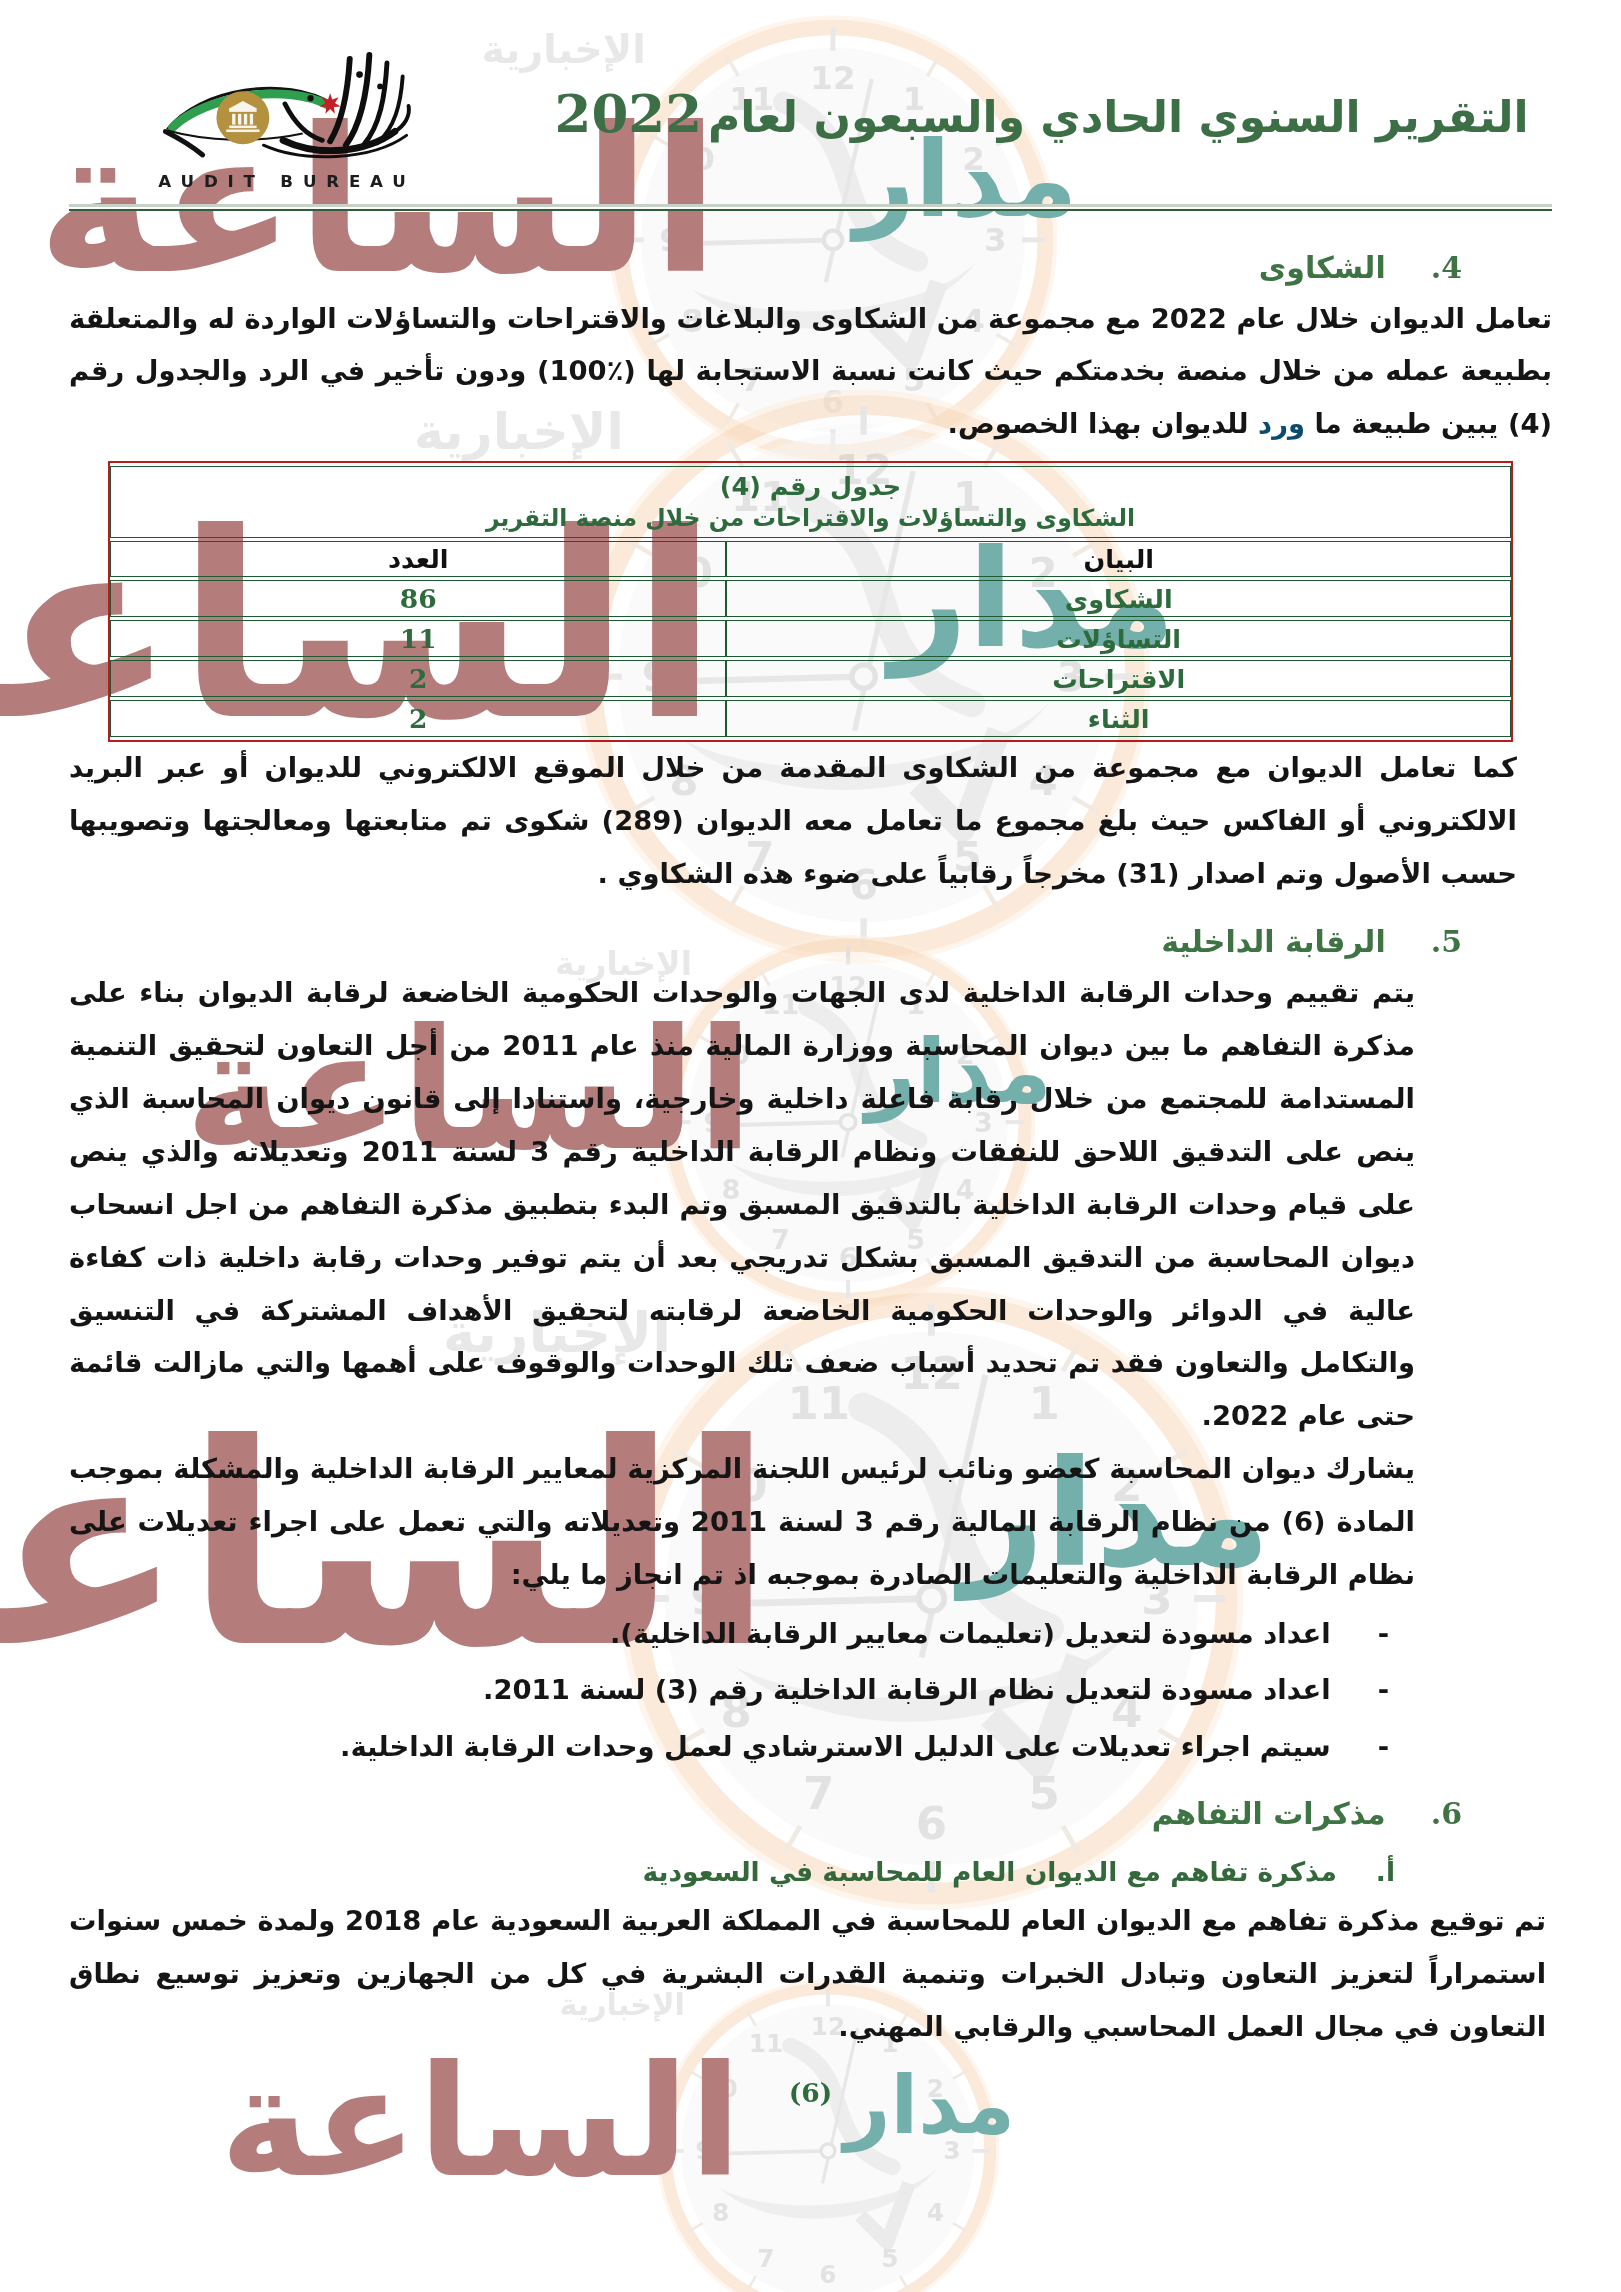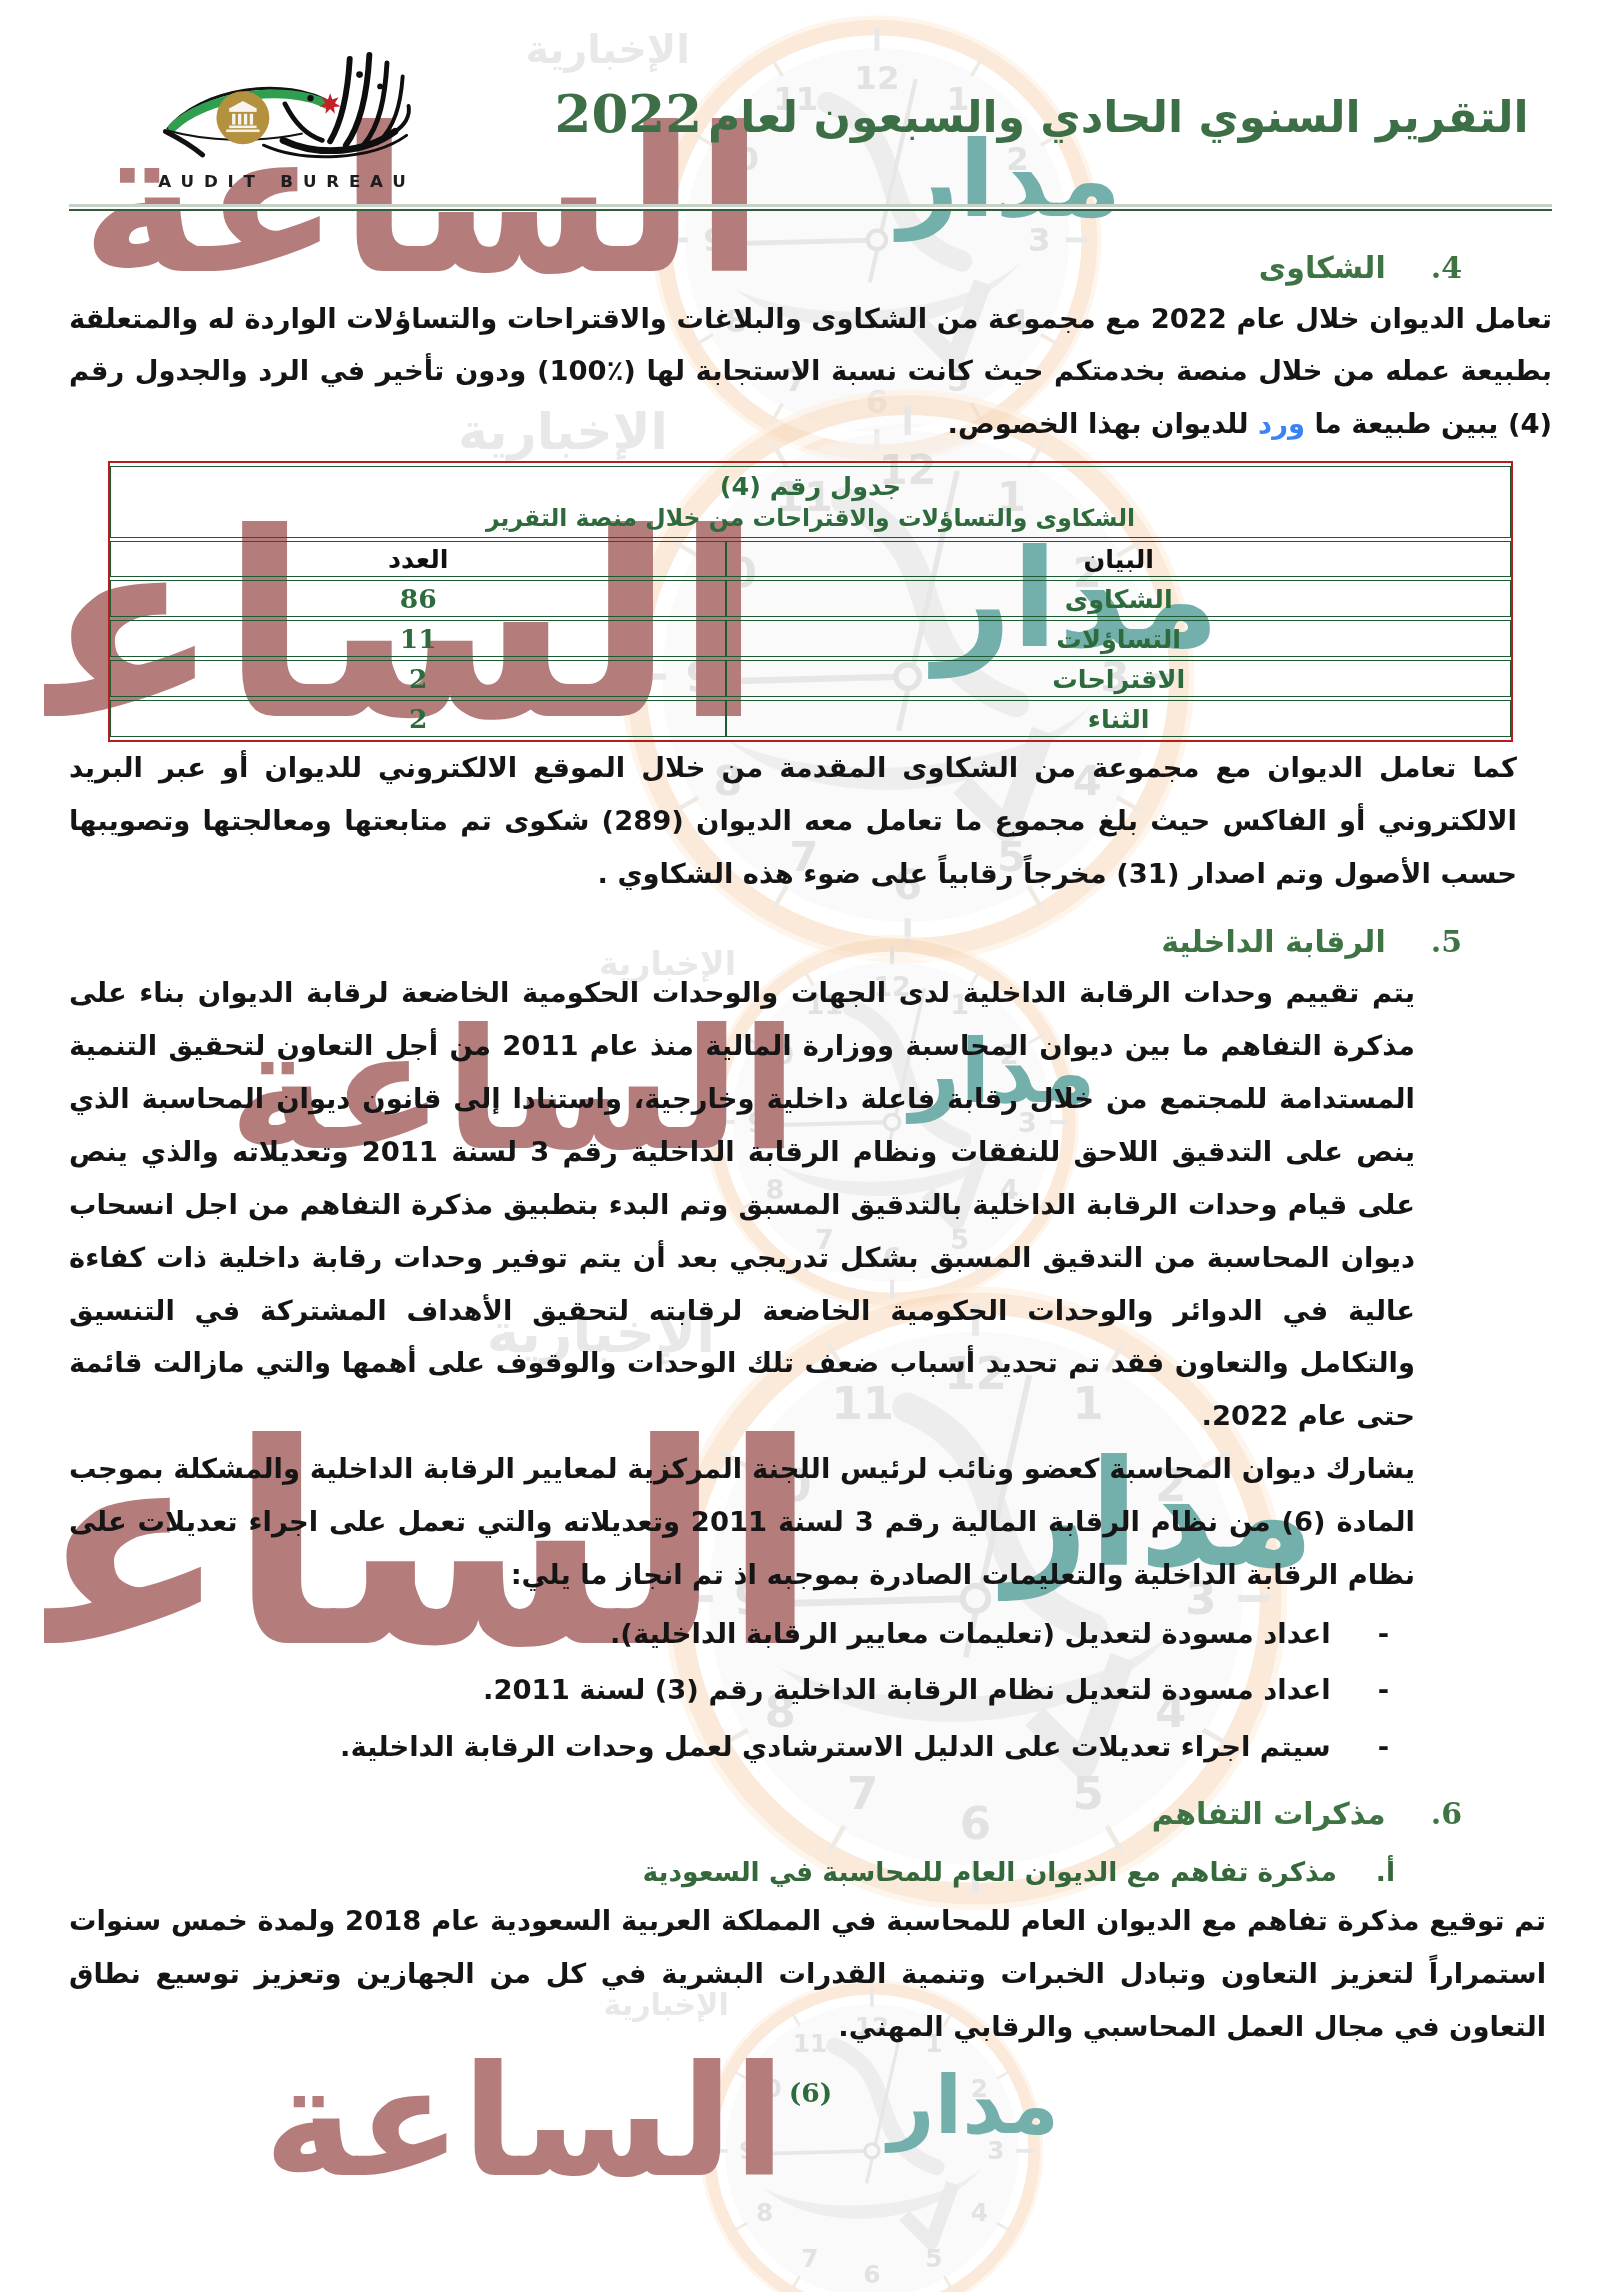--- a/index.html
+++ b/index.html
@@ -1,19 +1,19 @@
 <!DOCTYPE html>
 <html lang="ar"><head>
 <meta charset="utf-8">
 <style>
   html,body{margin:0;padding:0;background:#e8e8e8;}
   .page{width:1621px;height:2293px;position:relative;background:#ffffff;overflow:hidden;
         font-family:"DejaVu Sans",sans-serif;direction:rtl;margin:0 auto;}
   
-  .wm-layer{position:absolute;inset:0;z-index:0;overflow:hidden;margin-left:44px;}
+  .wm-layer{position:absolute;inset:0;z-index:0;overflow:hidden;}
   .wm-tile{position:absolute;width:0;height:0;opacity:.58;}
   .wm-clock{position:absolute;left:calc(-323px*var(--s));top:calc(-323px*var(--s));
             width:calc(647px*var(--s));height:calc(647px*var(--s));}
   .wm-main{position:absolute;right:calc(157px*var(--s));top:calc(-191px*var(--s));
            font-size:calc(279px*var(--s));font-weight:bold;color:#7f1d1d;line-height:1;white-space:nowrap;}
   .wm-top{position:absolute;left:calc(29px*var(--s));top:calc(-157px*var(--s));
           font-size:calc(147px*var(--s));font-weight:bold;color:#0f766e;line-height:1;white-space:nowrap;}
   .wm-sub{position:absolute;right:calc(260px*var(--s));top:calc(-292px*var(--s));
           font-size:calc(55px*var(--s));font-weight:bold;color:#d7d7d7;line-height:1;white-space:nowrap;}
   
@@ -27,21 +27,21 @@
   .rule{height:2px;background:#ffffff;border-top:3.9px solid #c6d1c7;border-bottom:2.9px solid #2e5f39;margin-top:7.8px;}
   h2.section{display:flex;gap:45px;align-items:baseline;padding-right:90px;margin:39px 0 7.8px 0;}
   .sec-num{font-family:"DejaVu Serif",serif;font-weight:bold;font-size:30px;color:#3e7343;}
   .sec-title{font-size:30px;font-weight:bold;color:#3e7343;}
   h3.subsection{display:flex;gap:39px;align-items:baseline;padding-right:157px;margin:25.5px 0 7.8px 0;}
   .sub-letter{font-size:26.5px;font-weight:bold;color:#34673a;}
   .sub-title{font-size:26.5px;font-weight:bold;color:#34673a;}
   p.body{font-size:27.4px;font-weight:bold;color:#151515;line-height:1.93;text-align:justify;margin:0;}
   .mt6{margin-top:5.9px;} .mt16{margin-top:15.7px;} .mt14{margin-top:13.7px;}
   .ind140{padding-right:137px;} .ind36{padding-right:35px;} .ind6{padding-right:5.9px;}
-  .hl{color:#3b82f6;}
+  .hl{color:#0c4a6e;}
   
   table.t4{width:calc(100% - 78px);margin:9.8px 39px 0 39px;border-collapse:separate;border-spacing:0 3.9px;
            border:2px solid #b91c1c;}
   table.t4 th,table.t4 td{border:1.5px solid #1d5932;padding:2px 5.9px;}
   .t-cap{text-align:center;line-height:1.35;padding:4.9px 5.9px;}
   .t-cap1{font-size:25.5px;font-weight:bold;color:#2d6b3c;}
   .t-cap2{font-size:23.5px;font-weight:bold;color:#2d6b3c;}
   th.colh{font-size:25.5px;font-weight:bold;color:#111111;text-align:center;margin-top:23px;}
   td.lbl{width:56%;font-size:25.5px;font-weight:bold;color:#2d6b3c;text-align:center;}
   td.cnt{font-family:"DejaVu Serif",serif;font-size:26.5px;font-weight:bold;color:#2d6b3c;text-align:center;}

